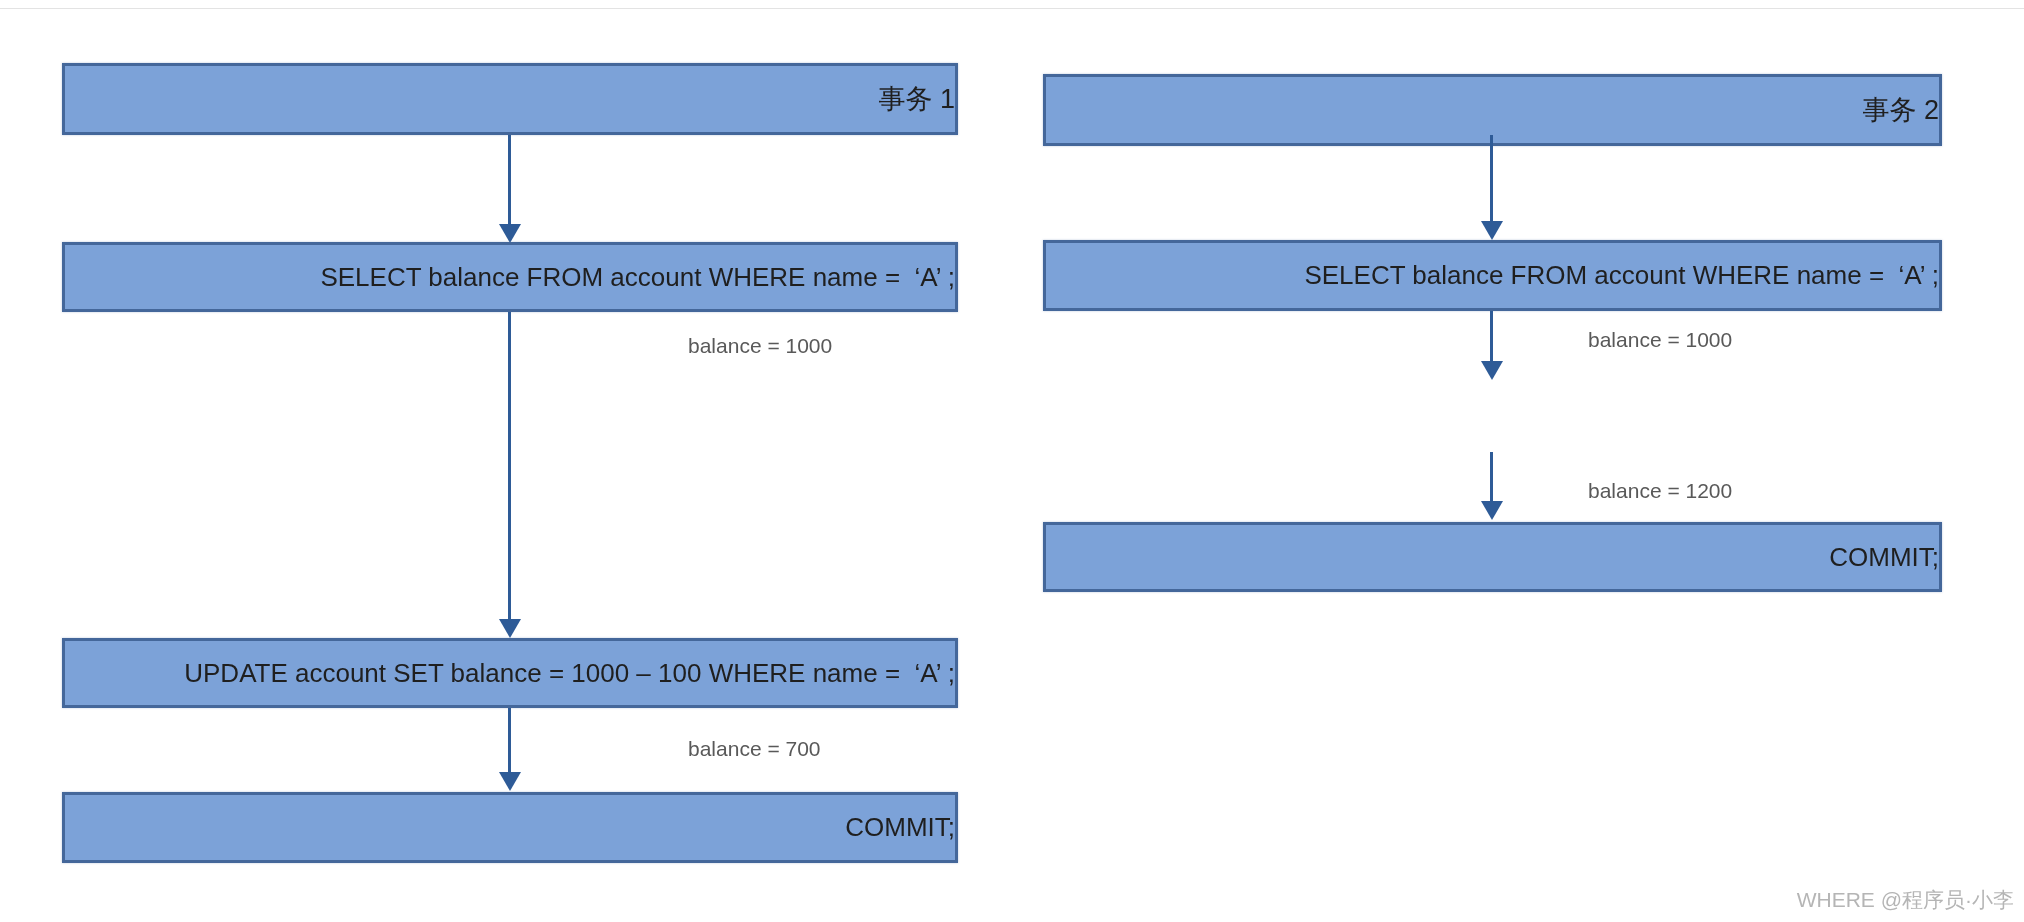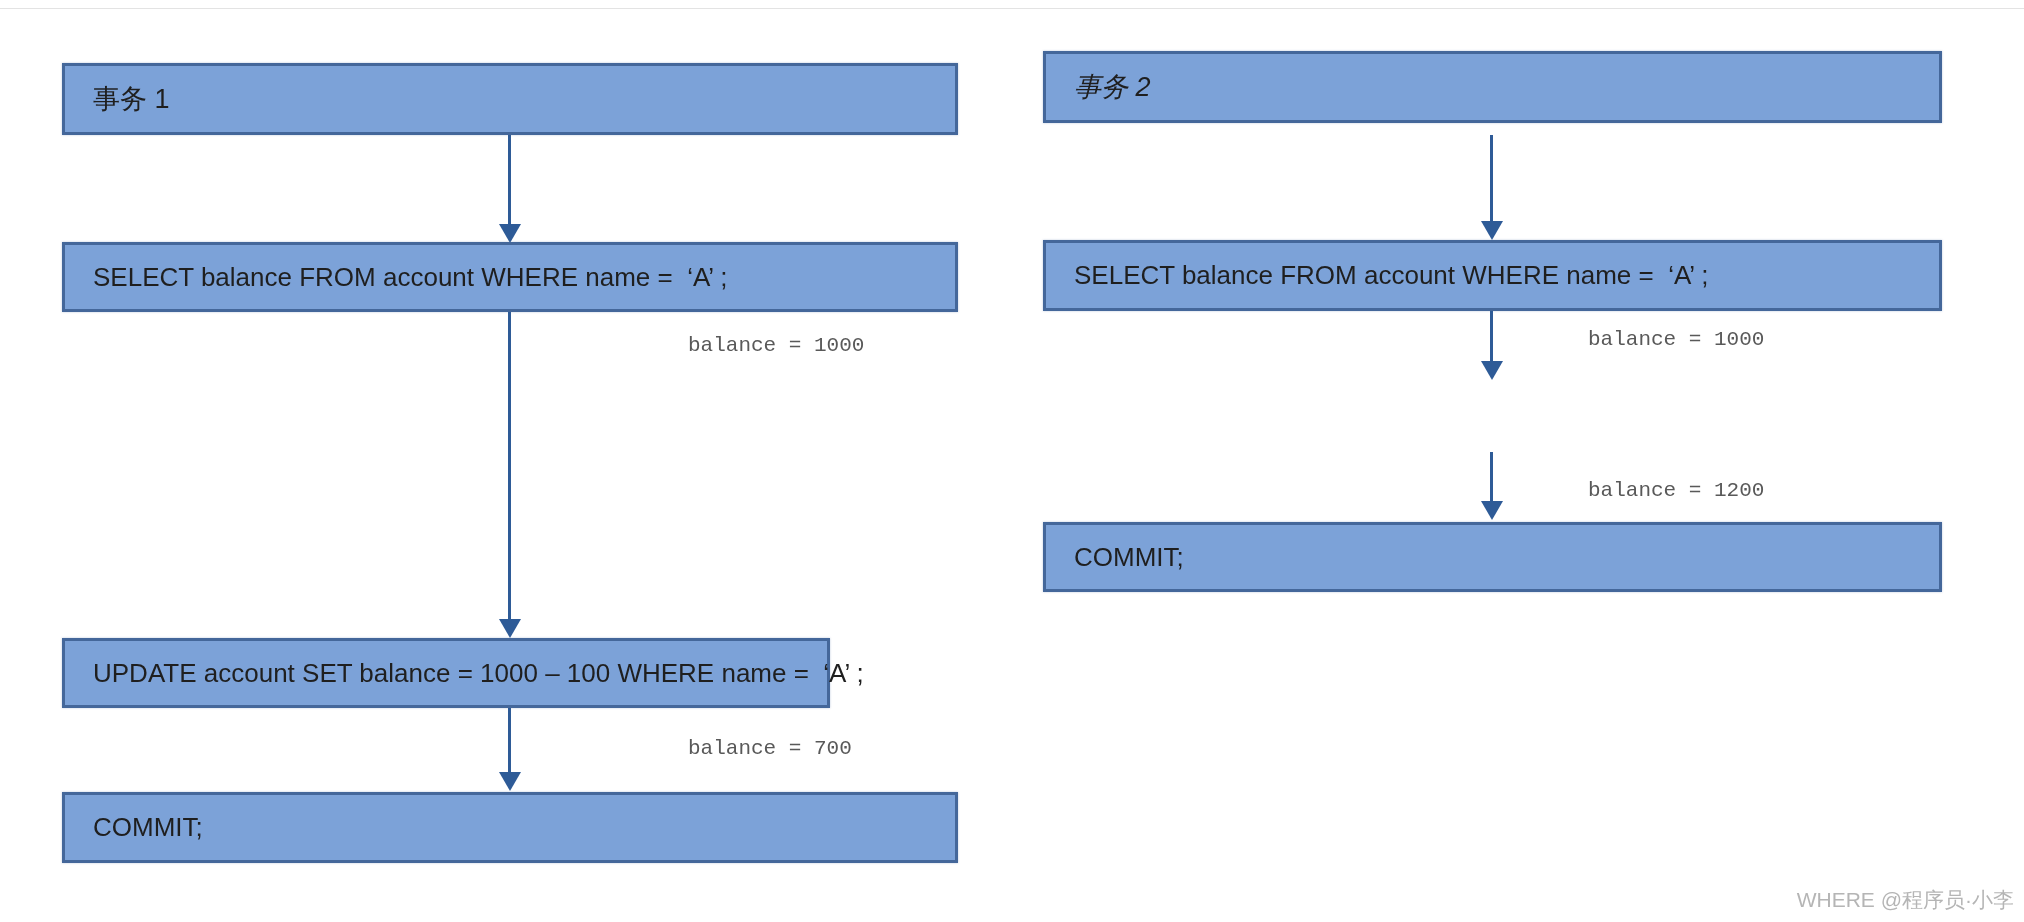--- a/index.html
+++ b/index.html
@@ -26,70 +26,70 @@
     background: #e3e3e3;
   }
   .box {
     position: absolute;
     box-sizing: border-box;
     background: var(--box-fill);
     border: 3px solid var(--box-border);
     color: var(--box-text);
     display: flex;
     align-items: center;
-    justify-content: flex-start;
+    justify-content: flex-end;
     font-size: 26px;
     white-space: pre;
     box-shadow: 0 0 2px rgba(70,103,154,0.35);
     padding-left: 28px;
   }
   .box.title { font-size: 27px; }
   .vline {
     position: absolute;
     width: 3px;
     background: var(--arrow);
   }
   .arrowhead {
     position: absolute;
     width: 0; height: 0;
     border-left: 11px solid transparent;
     border-right: 11px solid transparent;
     border-top: 19px solid var(--arrow);
   }
   .note {
     position: absolute;
-    font-family: Liberation Mono, monospace;
+    font-family: Liberation Sans, sans-serif;
     font-size: 21px;
     color: var(--note-text);
     white-space: pre;
   }
   .watermark {
     position: absolute;
     right: 10px;
     bottom: 8px;
     font-size: 21px;
     color: var(--watermark);
   }
 
   
   .t1-header { left: 62px;  top: 63px;  width: 896px; height: 72px; }
   .t1-select { left: 62px;  top: 242px; width: 896px; height: 70px; }
-  .t1-update { left: 62px;  top: 638px; width: 768px; height: 70px; }
+  .t1-update { left: 62px;  top: 638px; width: 896px; height: 70px; }
   .t1-commit { left: 62px;  top: 792px; width: 896px; height: 71px; }
   .t1-line1  { left: 508px; top: 135px; height: 91px; }
   .t1-head1  { left: 499px; top: 224px; }
   .t1-line2  { left: 508px; top: 312px; height: 308px; }
   .t1-head2  { left: 499px; top: 619px; }
   .t1-line3  { left: 508px; top: 708px; height: 65px; }
   .t1-head3  { left: 499px; top: 772px; }
   .t1-note1  { left: 688px; top: 334px; }
   .t1-note2  { left: 688px; top: 737px; }
 
   
-  .t2-header { left: 1043px; top: 51px;  width: 899px; height: 72px; font-style: italic; }
+  .t2-header { left: 1043px; top: 74px;  width: 899px; height: 72px; }
   .t2-select { left: 1043px; top: 240px; width: 899px; height: 71px; }
   .t2-update { left: 1043px; top: 382px; width: 899px; height: 70px; }
   .t2-commit { left: 1043px; top: 522px; width: 899px; height: 70px; }
   .t2-line1  { left: 1490px; top: 135px; height: 88px; }
   .t2-head1  { left: 1481px; top: 221px; }
   .t2-line2  { left: 1490px; top: 311px; height: 52px; }
   .t2-head2  { left: 1481px; top: 361px; }
   .t2-line3  { left: 1490px; top: 452px; height: 51px; }
   .t2-head3  { left: 1481px; top: 501px; }
   .t2-note1  { left: 1588px; top: 328px; }

